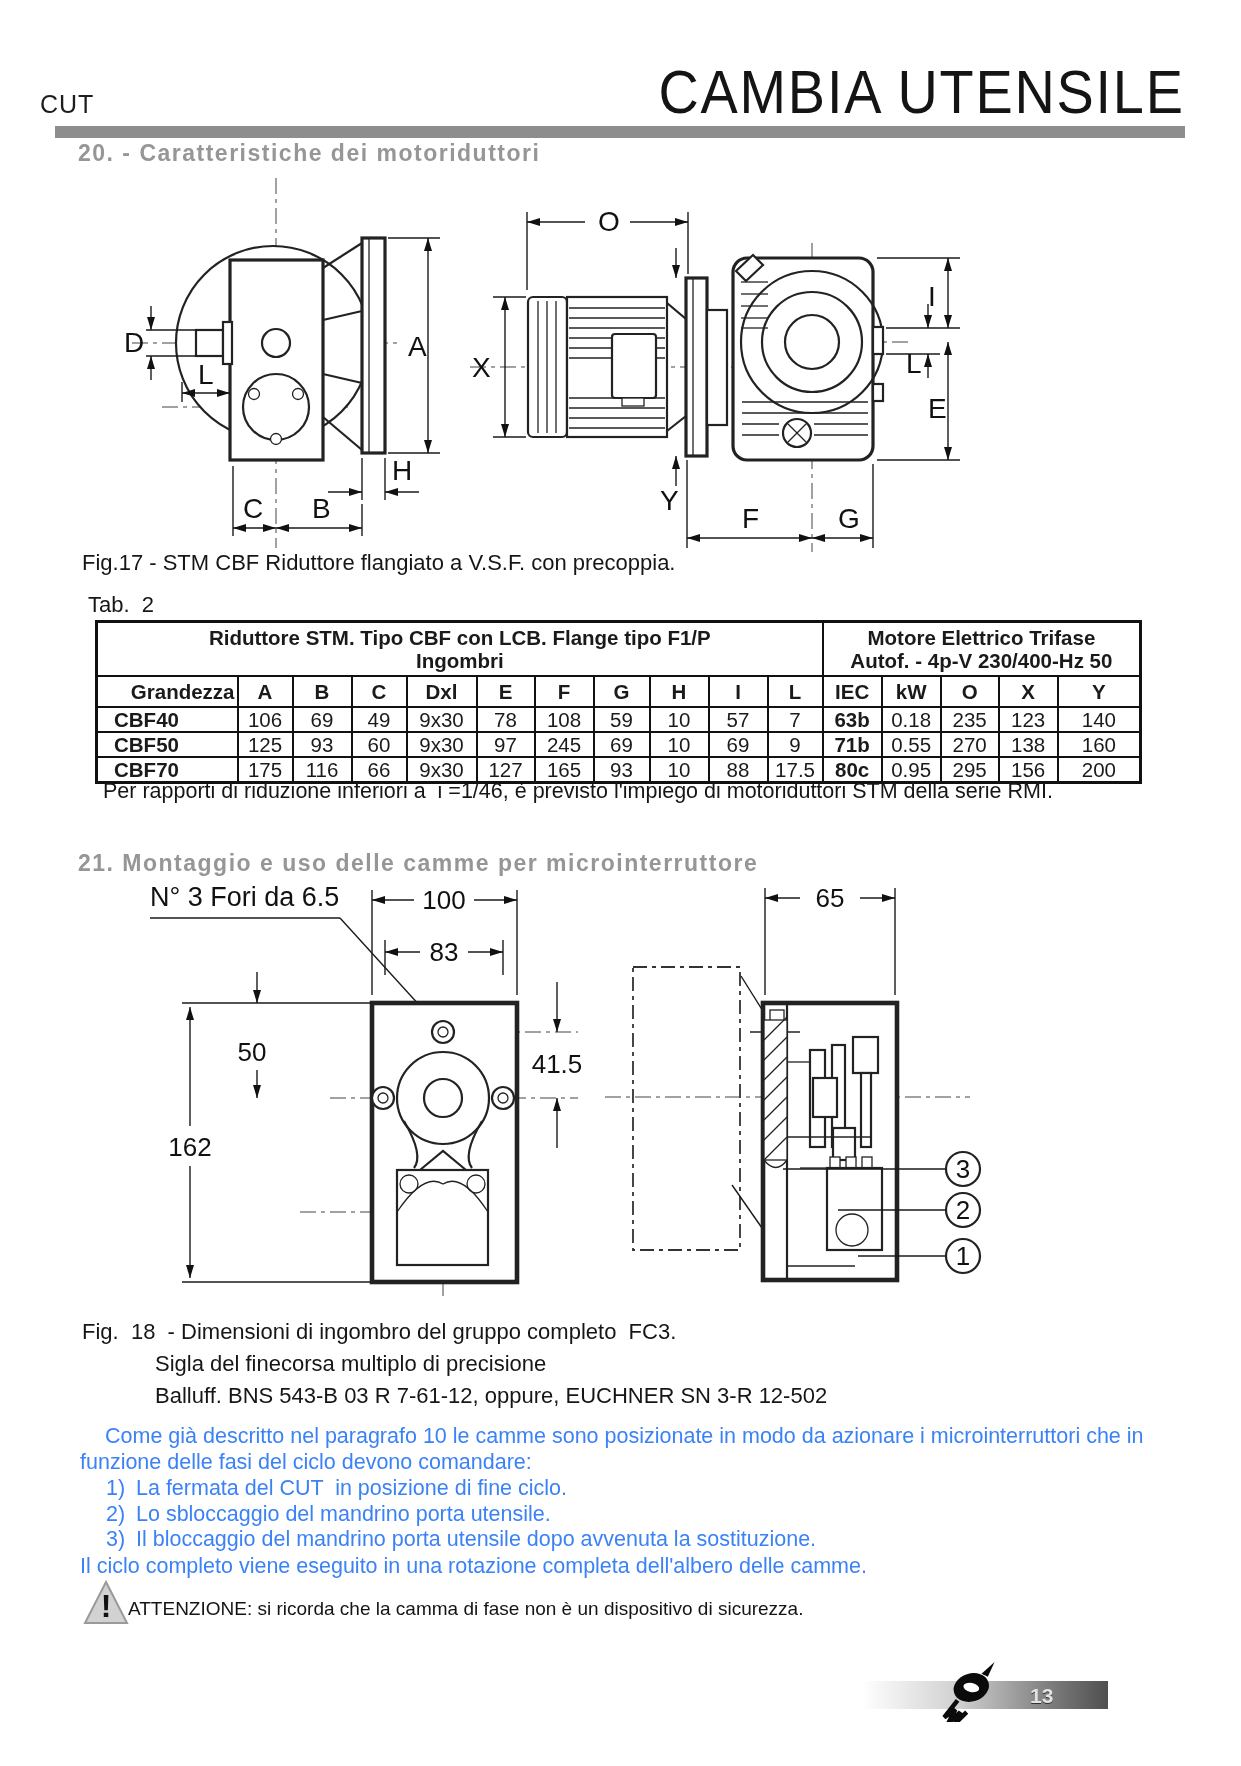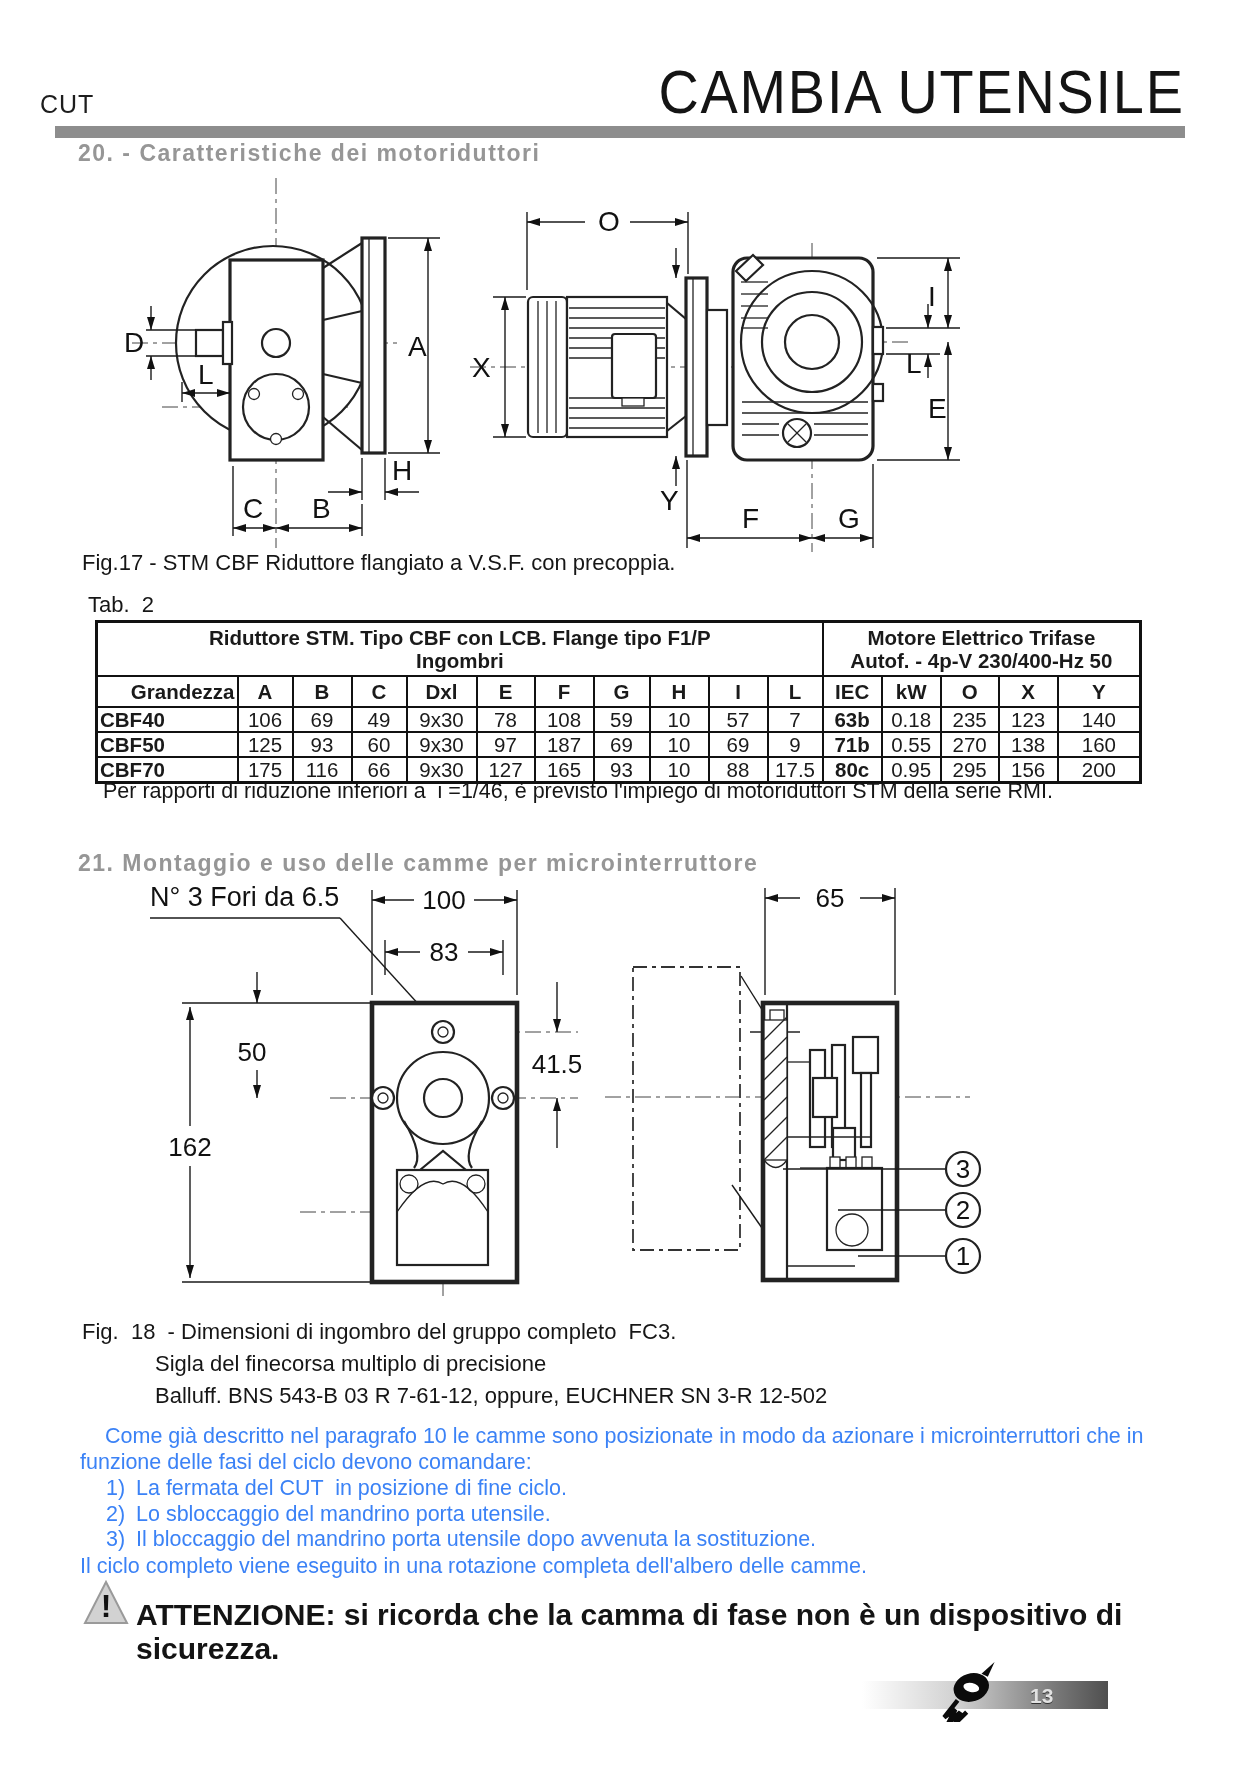--- a/index.html
+++ b/index.html
@@ -23,21 +23,21 @@
   
   table.spec{border-collapse:collapse;table-layout:fixed;width:1044px;background:#fff;}
   table.spec,table.spec td,table.spec th{border:2px solid #111;}
   table.spec{border-width:3px;}
   table.spec th,table.spec td{padding:0 2px;font-size:20.5px;line-height:23px;
       text-align:center;vertical-align:middle;overflow:hidden;white-space:nowrap;}
   .grp{font-weight:bold;font-size:21px;height:52px;}
   .colhead th{font-weight:bold;height:29px;}
   .colhead th:first-child{text-align:right;padding-left:24px;}
   tr.datarow{height:24px;}
-  tr.datarow td:first-child{text-align:left;font-weight:bold;padding-left:2px;}
+  tr.datarow td:first-child{text-align:left;font-weight:bold;padding-left:16px;}
   td.bold{font-weight:bold;}
   .note{font-size:21.5px;color:#161616;}
 
   
   svg .ln{stroke:#222;fill:none;}
   svg .w1{stroke-width:1.3;}
   svg .w2{stroke-width:2.2;}
   svg .w3{stroke-width:3.2;}
   svg .w5{stroke-width:4.6;}
   svg .wf{fill:#fff;}
@@ -54,21 +54,21 @@
 
   
   .bodytext{width:1105px;font-size:21.5px;line-height:25.5px;color:#3b82f6;}
   .bodytext p{margin:0;text-indent:25px;}
   .list{margin-top:1px;}
   .list .li{padding-left:26px;}
   .list .num{display:inline-block;width:30px;}
   .closing{margin-top:1px;}
 
   
-  .warn-text{left:136px;top:1598px;font-size:30px;color:#141414;font-weight:bold;}
+  .warn-text{left:128px;top:1598px;font-size:19px;color:#141414;}
 
   
   .footer-bar{left:862px;top:1681px;width:246px;height:28px;
       background:linear-gradient(90deg,#ffffff 0%,#cfcfcf 40%,#7a7a7a 78%,#4f4f4f 100%);}
   .page-num{position:absolute;left:168px;top:3px;font-size:21px;font-weight:bold;color:#e2e2e2;
       text-shadow:0 1px 0 #333;}
   .logo{left:928px;top:1660px;}
 </style>
 </head>
 <body>
@@ -298,21 +298,21 @@
       <td>123</td>
           <td>140</td>
     </tr>
     <tr class="datarow">
       <td>CBF50</td>
           <td>125</td>
       <td>93</td>
           <td>60</td>
       <td>9x30</td>
           <td>97</td>
-      <td>187</td>
+      <td>245</td>
           <td>69</td>
       <td>10</td>
           <td>69</td>
       <td>9</td>
           <td class="bold">71b</td>
       <td>0.55</td>
           <td>270</td>
       <td>138</td>
           <td>160</td>
     </tr>

